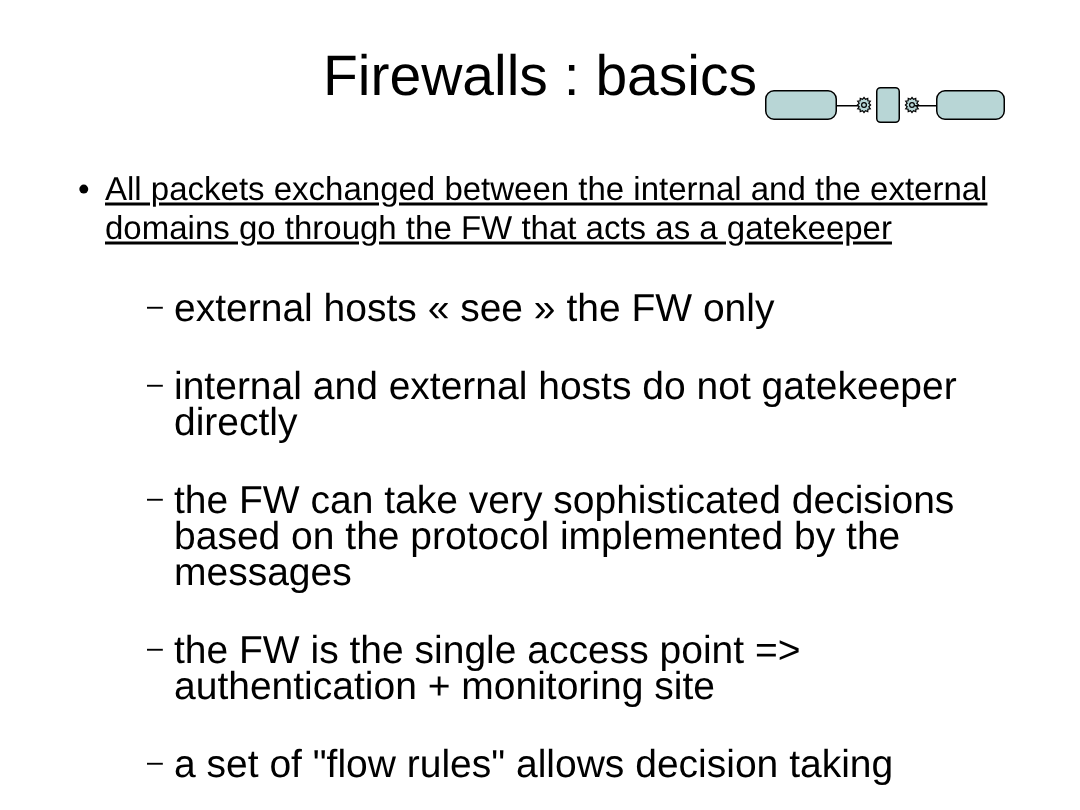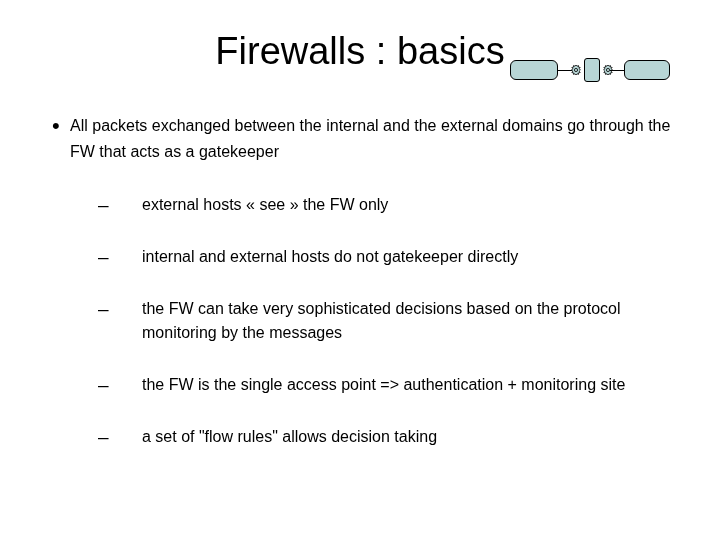--- a/index.html
+++ b/index.html
@@ -4,25 +4,25 @@
 <style>
   * { margin: 0; padding: 0; box-sizing: border-box; }
   html, body { width: 720px; height: 540px; background: #fff; font-family: Arial, Helvetica, sans-serif; color: #000; }
   .slide { position: relative; width: 720px; height: 460px; padding: 20px 40px 20px 40px; }
   .title-row { display: flex; align-items: center; justify-content: center; position: relative; margin: 10px 0 40px 0; }
   .title { font-size: 38px; font-weight: 400; text-align: center; }
   .diagram { position: absolute; right: 10px; top: 22px; width: 160px; height: 36px; }
   .content { padding-left: 12px; }
   .bullet-row { display: flex; align-items: flex-start; margin-bottom: 28px; }
   .bullet-dot { flex: 0 0 auto; width: 18px; font-size: 22px; line-height: 26px; }
-  .bullet-text { font-size: 16px; line-height: 26px; }
+  .bullet-text { font-size: 22px; line-height: 26px; text-decoration: underline; }
   .sublist { padding-left: 46px; }
   .sub-row { display: flex; align-items: flex-start; margin-bottom: 28px; }
   .sub-dash { flex: 0 0 auto; width: 18px; font-size: 19px; line-height: 24px; }
-  .sub-text { font-size: 16px; line-height: 24px; margin-left: 26px; }
+  .sub-text { font-size: 26px; line-height: 24px; }
 
   
   .dg-box { position: absolute; height: 20px; background: #b8d6d6; border: 1px solid #000; border-radius: 6px; }
   .dg-mid { position: absolute; height: 24px; width: 16px; background: #b8d6d6; border: 1px solid #000; border-radius: 3px; }
   .dg-line { position: absolute; height: 0; border-top: 1px solid #000; }
   .dg-gear { position: absolute; width: 12px; height: 12px; }
   .dg-gear svg { display: block; }
 </style>
 </head>
 <body>
@@ -74,21 +74,21 @@
       <div class="sub-row">
         <div class="sub-dash">–</div>
         <div class="sub-text">external hosts « see » the FW only</div>
       </div>
       <div class="sub-row">
         <div class="sub-dash">–</div>
         <div class="sub-text">internal and external hosts do not gatekeeper directly</div>
       </div>
       <div class="sub-row">
         <div class="sub-dash">–</div>
-        <div class="sub-text">the FW can take very sophisticated decisions based on the protocol monitoring by the messages</div>
+        <div class="sub-text">the FW can take very sophisticated decisions based on the protocol implemented by the messages</div>
       </div>
       <div class="sub-row">
         <div class="sub-dash">–</div>
         <div class="sub-text">the FW is the single access point =&gt; authentication + monitoring site</div>
       </div>
       <div class="sub-row">
         <div class="sub-dash">–</div>
         <div class="sub-text">a set of "flow rules" allows decision taking</div>
       </div>
     </div>

